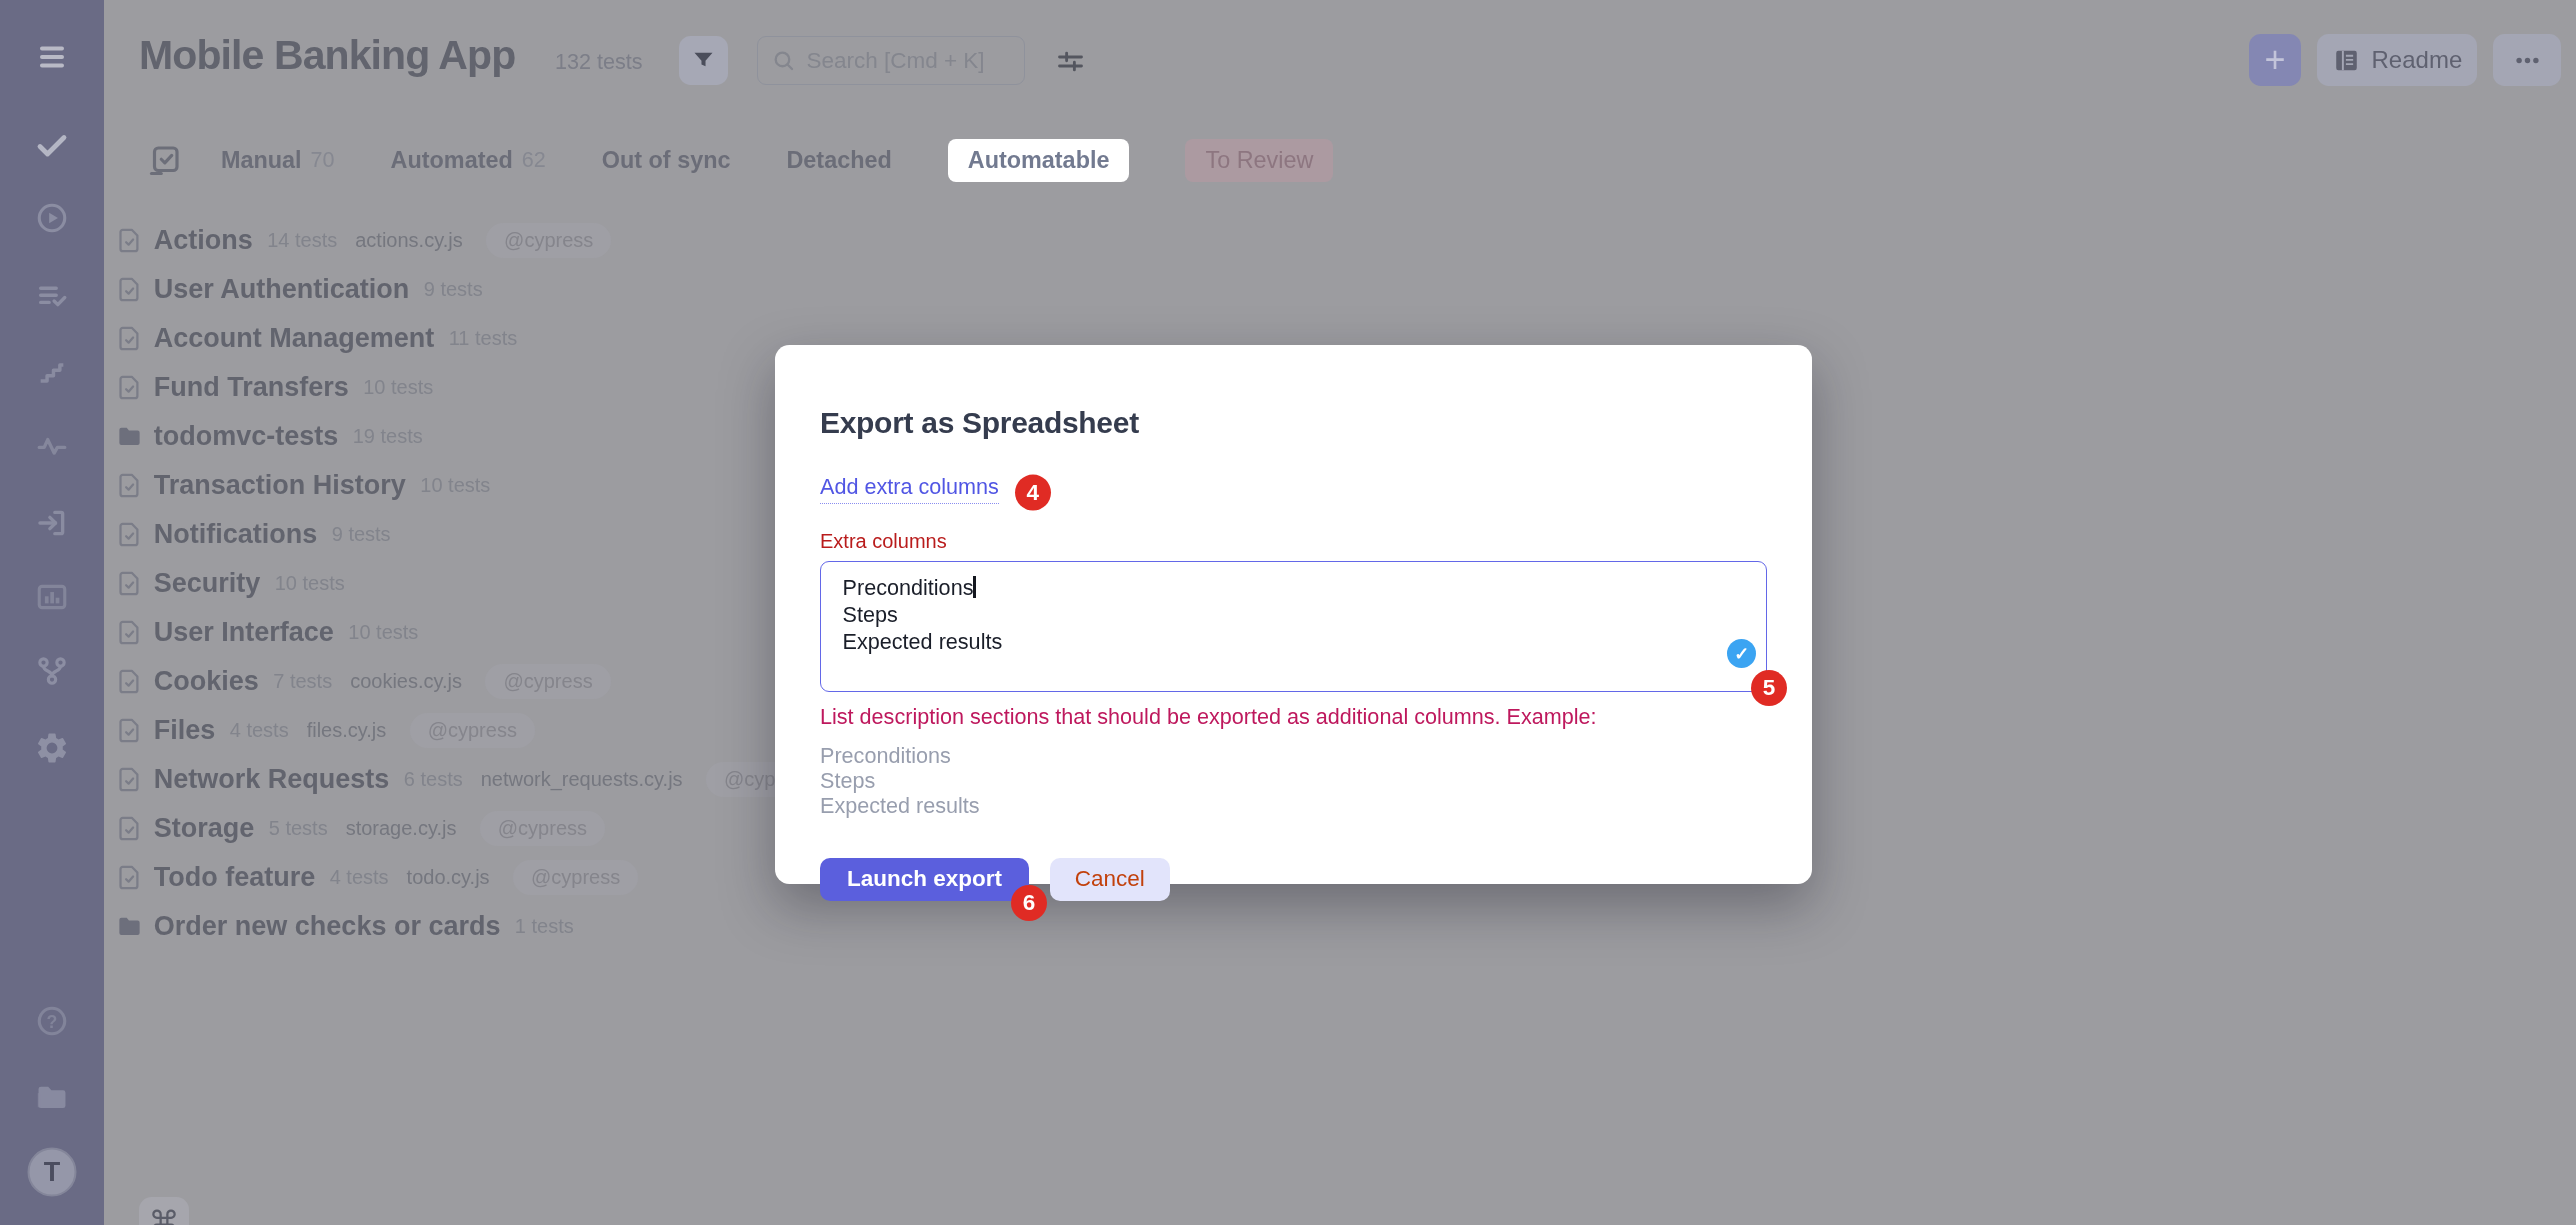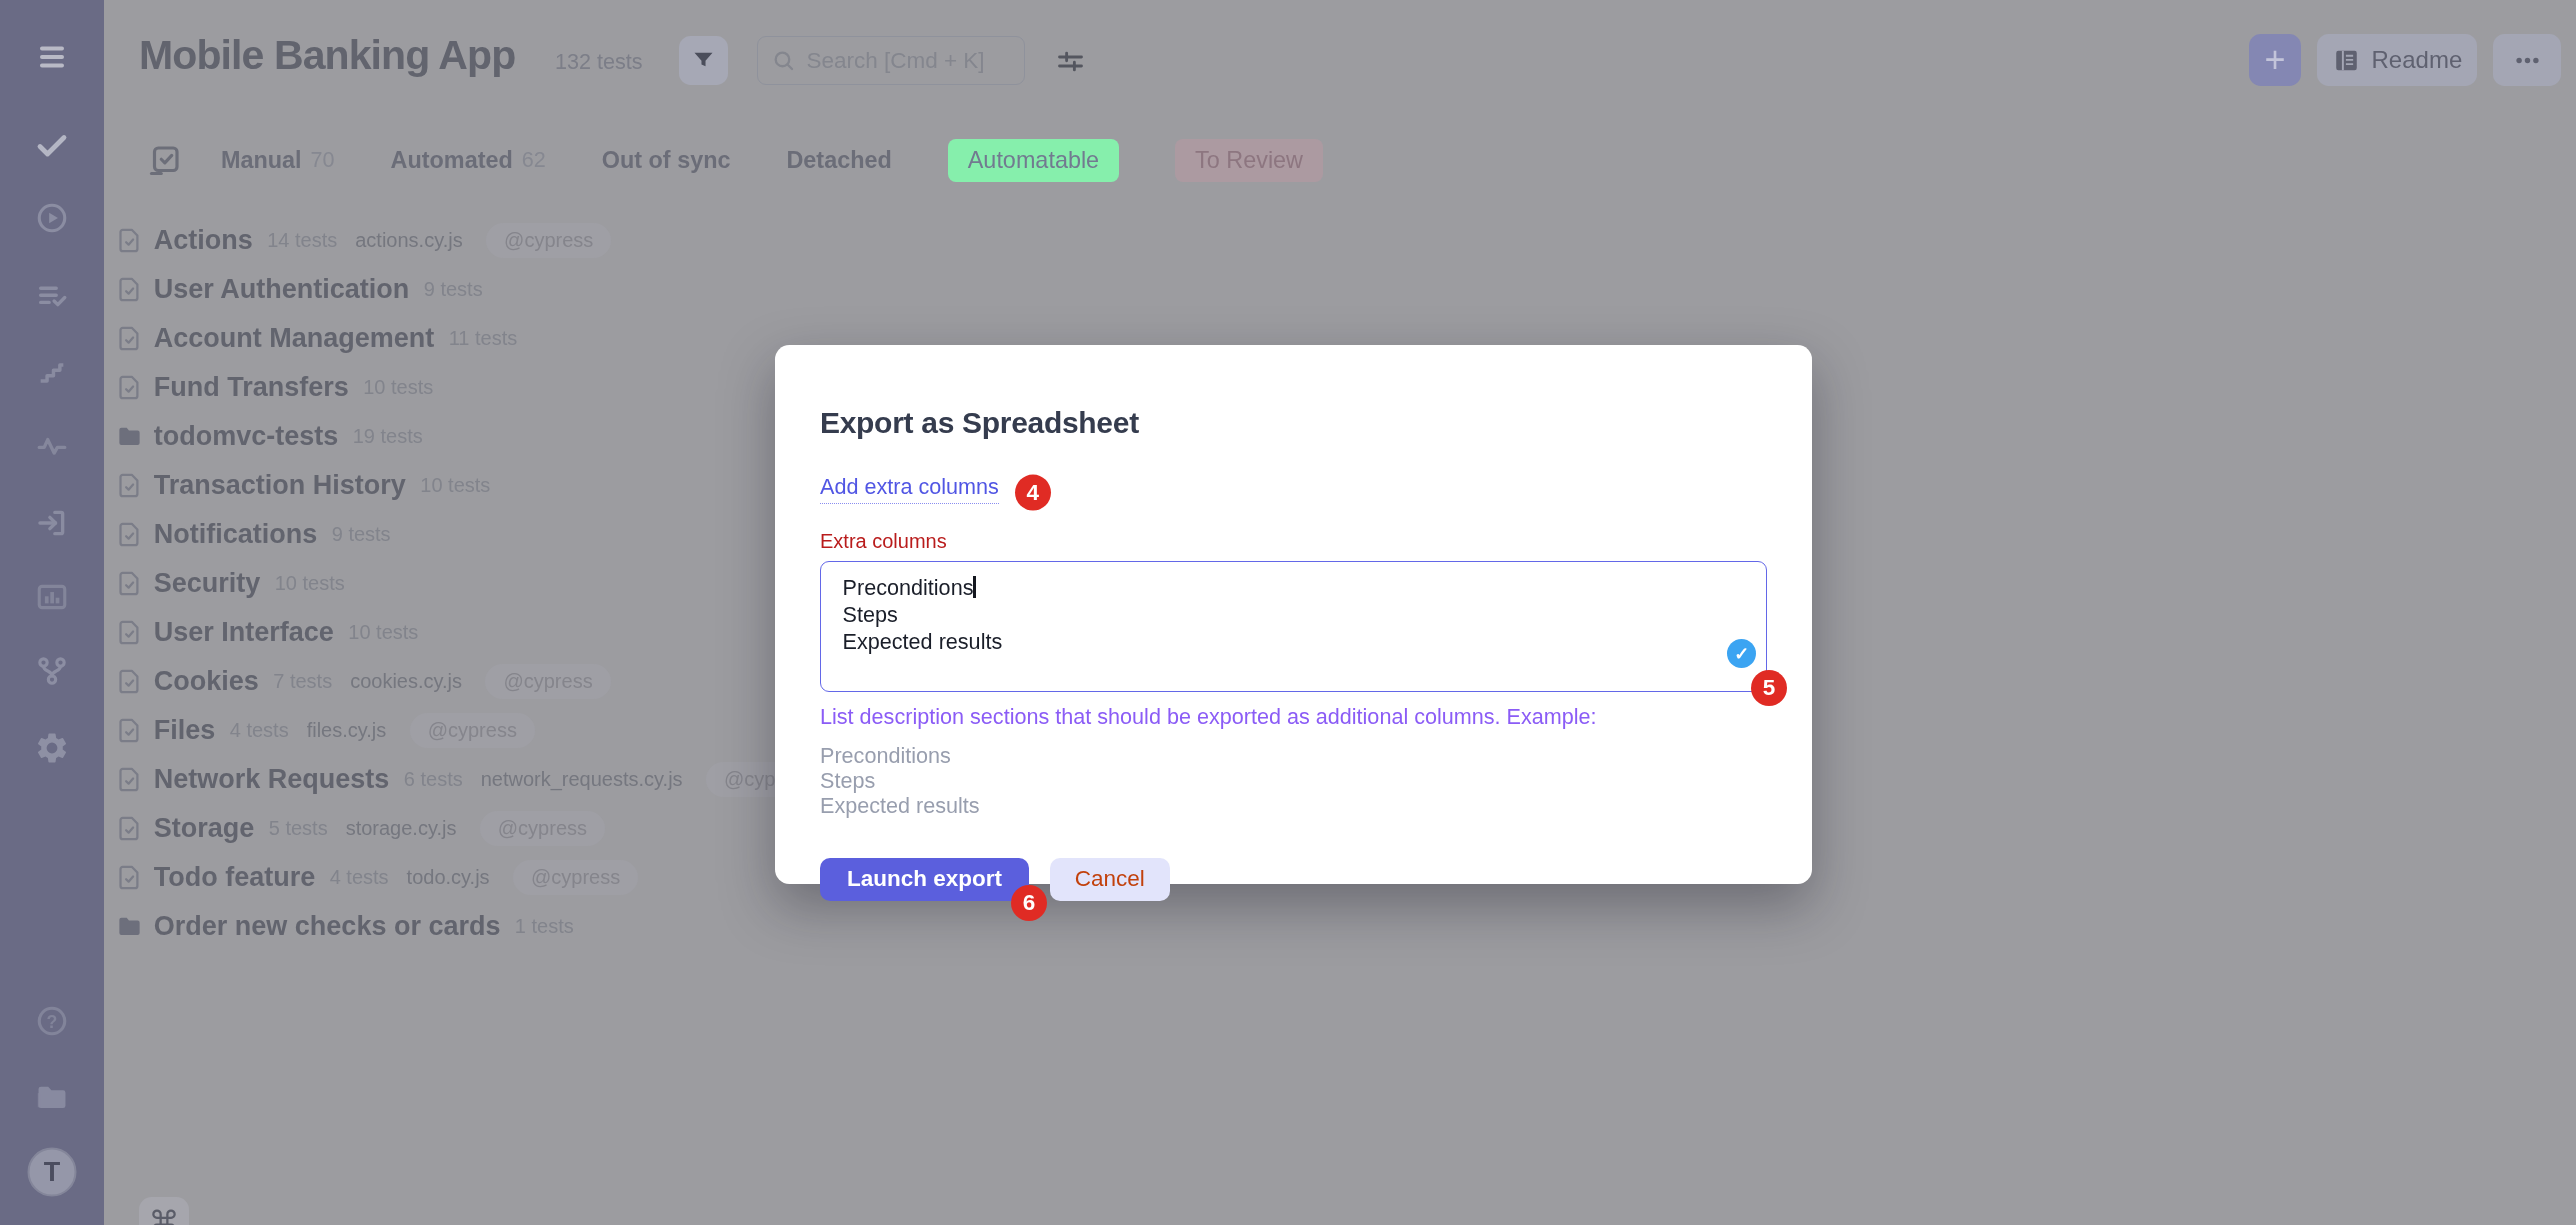--- a/index.html
+++ b/index.html
@@ -22,21 +22,21 @@
   .search-box input::placeholder { color:#84868e; }
   .sliders-btn { left:1050px; top:45px; width:40px; height:32px; color:#54565f; background:transparent; }
   .plus-btn { left:2249px; top:34px; width:52px; height:52px; background:#8487b3; color:#c3c4da; font-size:36px; font-weight:300; }
   .readme-btn { left:2317px; top:34px; width:160px; height:52px; background:#a4a6b4; color:#5f6170; font-size:24px; gap:10.8px; }
   .more-btn { left:2493px; top:34px; width:68px; height:52px; background:#a4a6b4; color:#5f6170; }
 
   
   .tabs { position:absolute; left:147px; top:135px; height:50px; display:flex; align-items:center; gap:56px; }
   .tab { display:flex; align-items:center; font-size:23.4px; font-weight:600; color:#6b6d78; cursor:pointer; white-space:nowrap; }
   .tab .cnt { margin-left:9px; font-size:21.6px; font-weight:400; color:#868891; }
-  .tab.pill-blue { background:#86efac; color:#727a90; padding:8px 20px; border-radius:8px; font-weight:400; }
+  .tab.pill-blue { background:#ffffff; color:#727a90; padding:8px 20px; border-radius:8px; font-weight:700; }
   .tab.pill-red { background:#ac9aa1; color:#8d7680; padding:8px 20px; border-radius:8px; font-weight:400; }
   .tabs-check { color:#6c6e79; margin-right:-18px; cursor:pointer; display:flex; }
 
   
   .tree { position:absolute; left:0; top:216px; right:0; }
   .trow { height:49px; display:flex; align-items:center; padding-left:87px; cursor:pointer; }
   .trow .chev { color:#73757e; display:flex; margin-right:9px; }
   .trow .ficon { color:#7b7d88; display:flex; margin-right:10.8px; }
   .trow .dicon { color:#6d6f7c; display:flex; margin-right:10.8px; }
   .trow .name { font-size:27px; font-weight:600; color:#62646e; }
@@ -53,21 +53,21 @@
   .link-row { margin-top:31px; display:flex; align-items:center; }
   .add-link { font-size:21.6px; color:#5156e4; text-decoration:none; border-bottom:1.8px dotted #8a8df0; padding-bottom:3.6px; cursor:pointer; }
   .badge { min-width:36px; height:36px; border-radius:50%; background:#e02b24; color:#fff; font-size:22.5px; font-weight:700; display:flex; align-items:center; justify-content:center; }
   .badge-4 { margin-left:16px; transform:translateY(3.6px); }
   .field-label { margin-top:23.4px; font-size:20px; color:#b91c1c; }
   .ta-wrap { position:relative; margin-top:7.2px; }
   .textarea { width:100%; height:131px; border:1.8px solid #6367e8; border-radius:9px; padding:12.6px 21.6px; font-size:21.6px; line-height:27px; color:#1a1e29; cursor:text; }
   .caret { display:inline-block; width:2.7px; height:21.6px; background:#14171f; vertical-align:-2.7px; }
   .check-bubble { position:absolute; right:10.8px; bottom:23.4px; width:29px; height:29px; border-radius:50%; background:#3ba4f2; color:#fff; font-size:18px; font-weight:700; display:flex; align-items:center; justify-content:center; }
   .badge-5 { position:absolute; right:-20px; bottom:-14.4px; }
-  .help-text { margin-top:12.6px; font-size:21.6px; color:#8b5cf6; }
+  .help-text { margin-top:12.6px; font-size:21.6px; color:#be185d; }
   .examples { margin-top:12.6px; }
   .examples div { font-size:21.6px; line-height:25px; color:#989eae; }
   .btn-row { margin-top:40px; display:flex; gap:20.7px; }
   .btn { height:43px; border:none; border-radius:10px; font-size:22.5px; font-family:"Liberation Sans",sans-serif; display:flex; align-items:center; justify-content:center; cursor:pointer; }
   .btn-primary { background:#5b5fdd; color:#ffffff; font-weight:600; padding:0 27px; position:relative; }
   .btn-secondary { background:#e2e4fb; color:#c2410c; font-weight:500; padding:0 25px; }
   .badge-6 { position:absolute; right:-18px; bottom:-20px; }
 </style>
 </head>
 <body>

